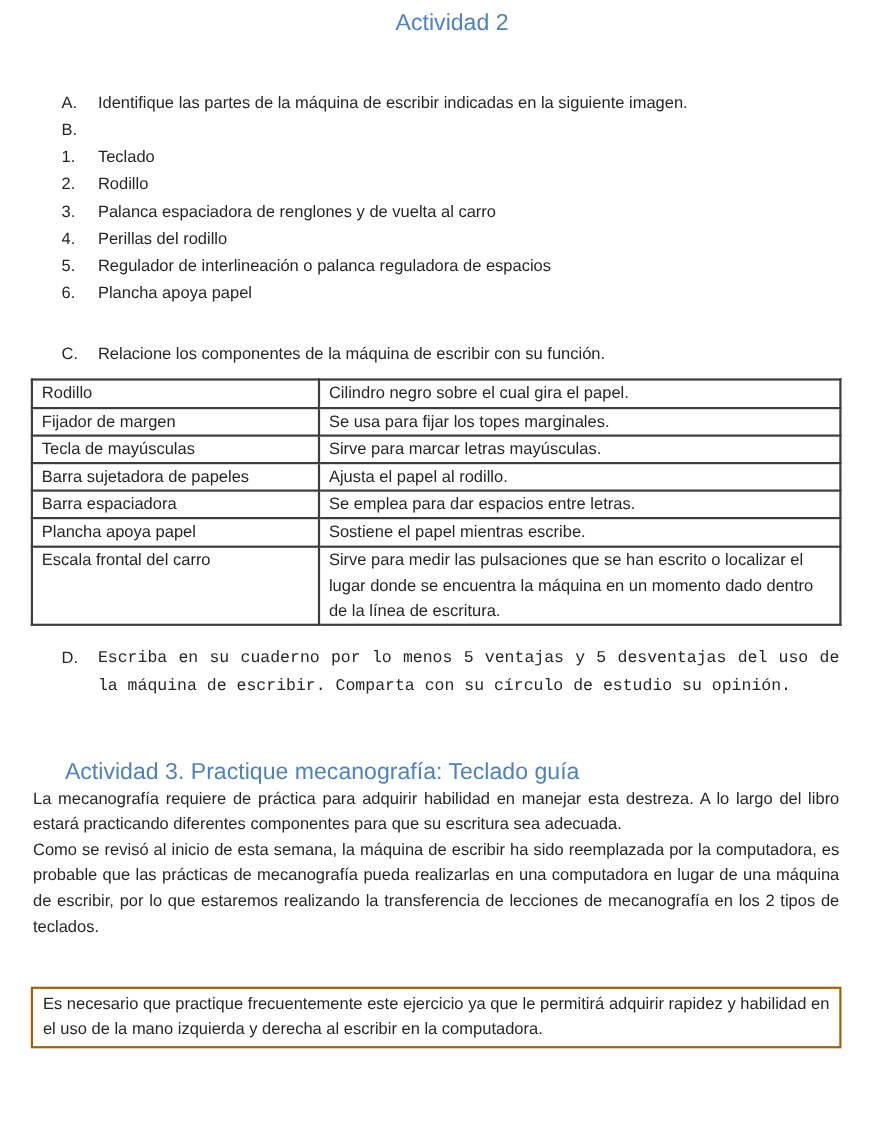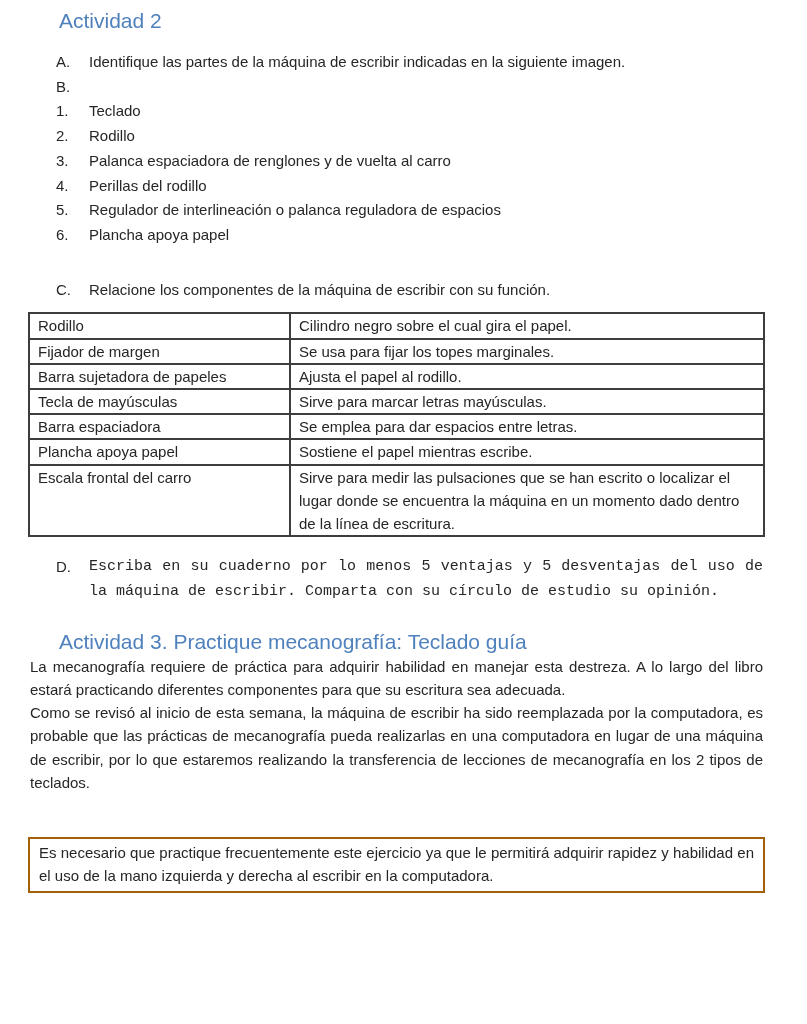--- a/index.html
+++ b/index.html
@@ -21,22 +21,22 @@
     height: 1024px;
     padding: 8px 44px 0 30px;
   }
   .h-act {
     color: #4f81bd;
     font-size: 21px;
     font-weight: 400;
     line-height: 26px;
     margin: 0 0 0 29px;
   }
-  .h-act2 { margin-bottom: 16px; }
-  .h-act3 { margin-top: 24px; }
+  .h-act2 { margin-bottom: 48px; text-align: center; }
+  .h-act3 { margin-top: 52px; }
   .li {
     display: flex;
     line-height: 24.7px;
   }
   .li .marker {
     flex: 0 0 33px;
     margin-left: 26px;
   }
   .li .txt { flex: 1; }
   .li-c { margin-top: 30px; }
@@ -124,26 +124,26 @@
     <tbody>
       <tr>
         <td class="c1">Rodillo</td>
         <td>Cilindro negro sobre el cual gira el papel.</td>
       </tr>
       <tr>
         <td class="c1">Fijador de margen</td>
         <td>Se usa para fijar los topes marginales.</td>
       </tr>
       <tr>
+        <td class="c1">Tecla de mayúsculas</td>
+        <td>Sirve para marcar letras mayúsculas.</td>
+      </tr>
+      <tr>
         <td class="c1">Barra sujetadora de papeles</td>
         <td>Ajusta el papel al rodillo.</td>
-      </tr>
-      <tr>
-        <td class="c1">Tecla de mayúsculas</td>
-        <td>Sirve para marcar letras mayúsculas.</td>
       </tr>
       <tr>
         <td class="c1">Barra espaciadora</td>
         <td>Se emplea para dar espacios entre letras.</td>
       </tr>
       <tr>
         <td class="c1">Plancha apoya papel</td>
         <td>Sostiene el papel mientras escribe.</td>
       </tr>
       <tr>

